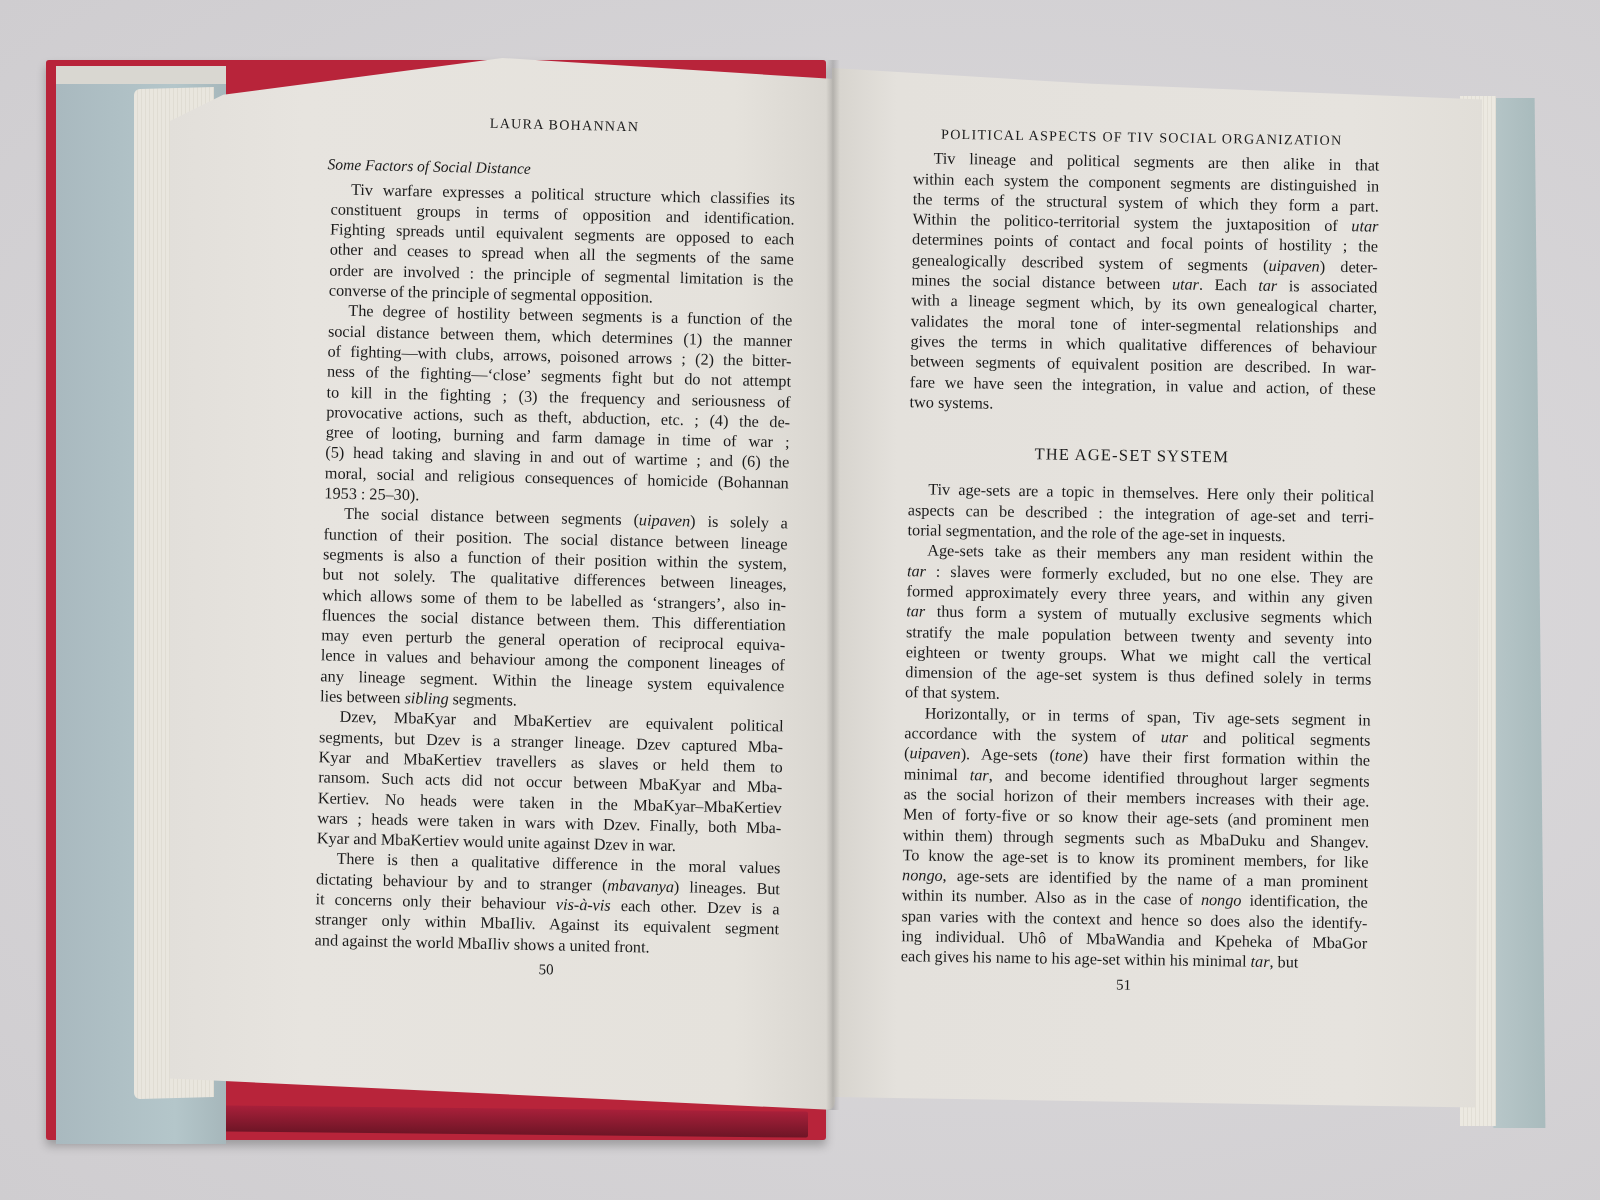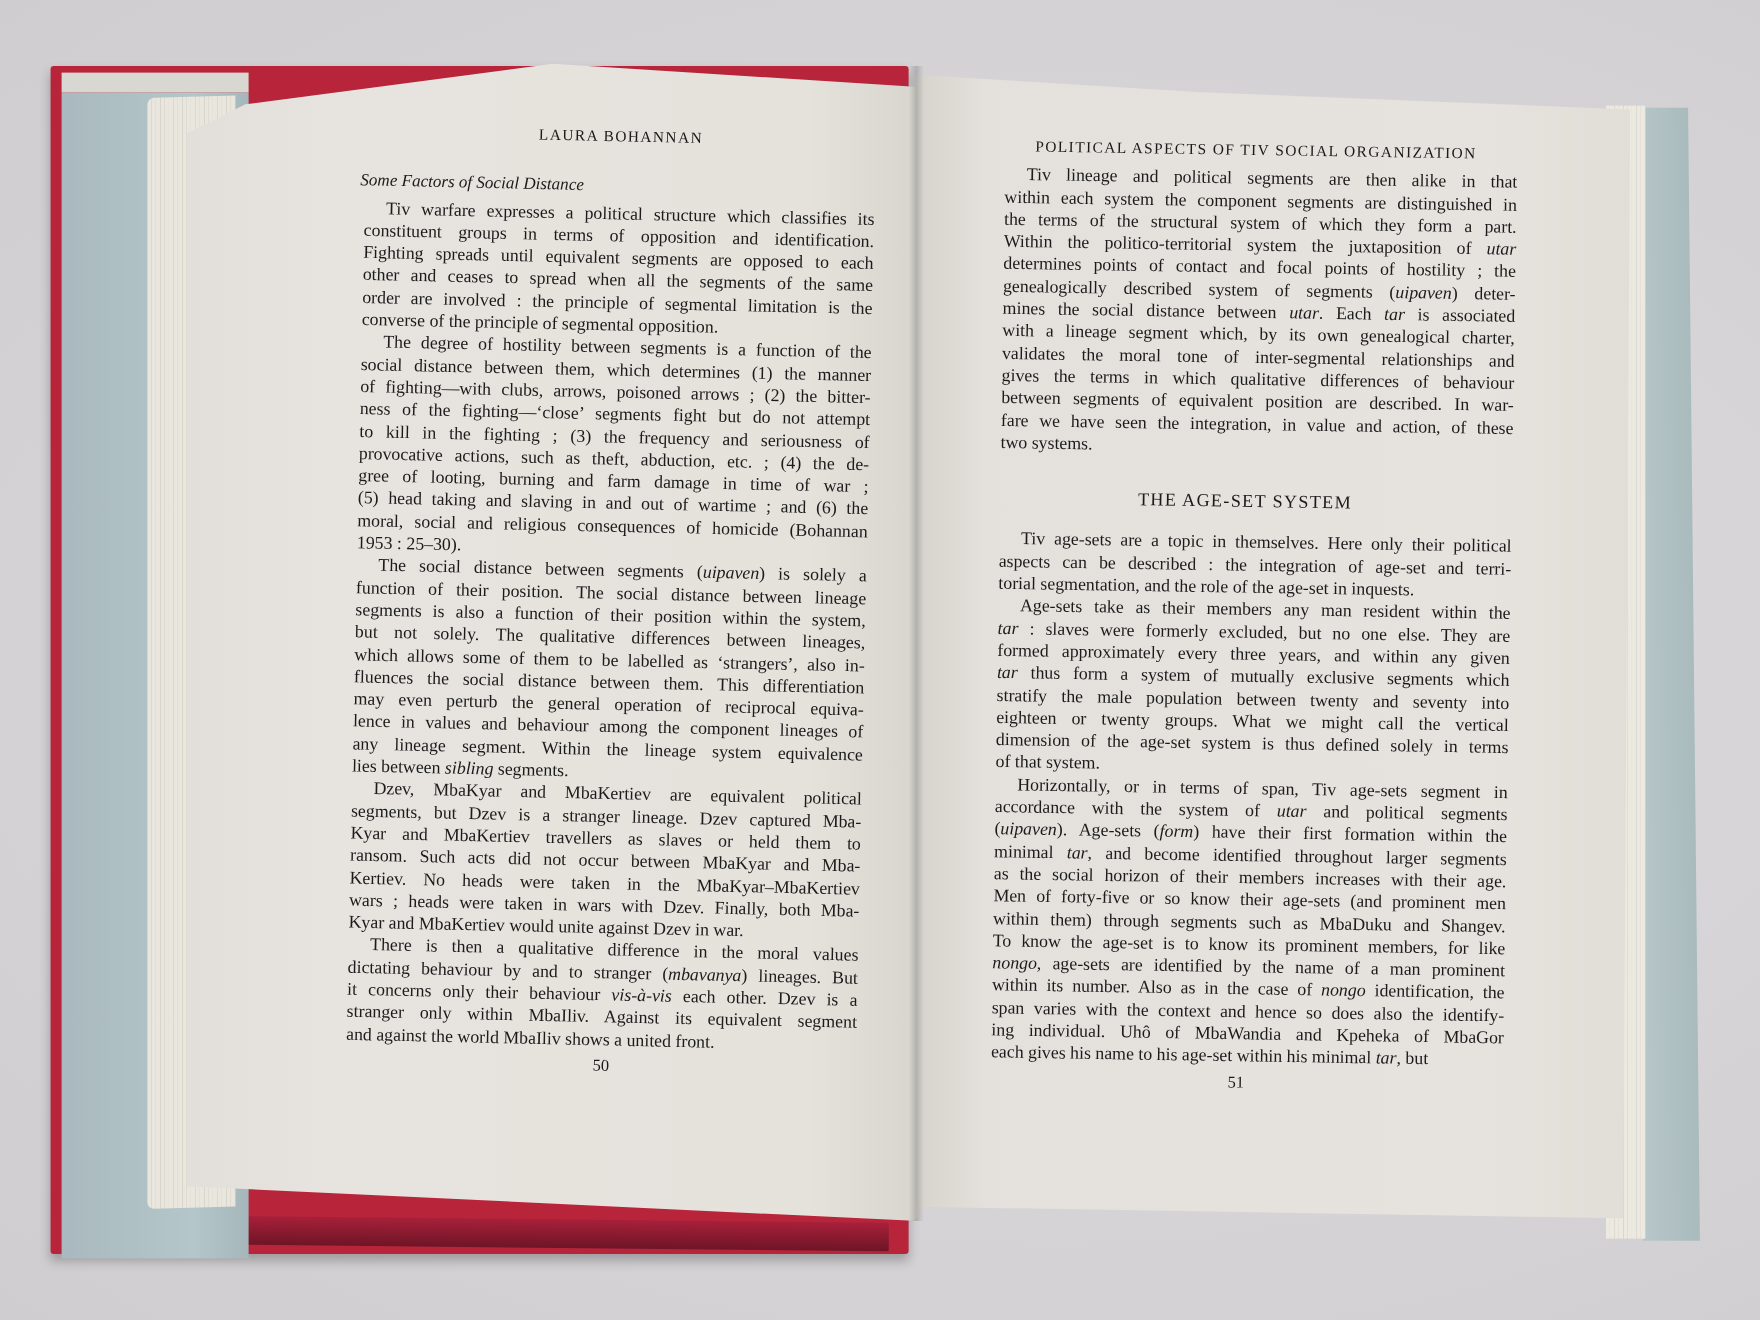--- a/index.html
+++ b/index.html
@@ -228,21 +228,21 @@
         <span class="line">formed approximately every three years, and within any given</span>
         <span class="line"><i>tar</i> thus form a system of mutually exclusive segments which</span>
         <span class="line">stratify the male population between twenty and seventy into</span>
         <span class="line">eighteen or twenty groups. What we might call the vertical</span>
         <span class="line">dimension of the age-set system is thus defined solely in terms</span>
         <span class="line last">of that system.</span>
       </div>
       <div class="para">
         <span class="line" style="padding-left: 20px;">Horizontally, or in terms of span, Tiv age-sets segment in</span>
         <span class="line">accordance with the system of <i>utar</i> and political segments</span>
-        <span class="line">(<i>uipaven</i>). Age-sets (<i>form</i>) have their first formation within the</span>
+        <span class="line">(<i>uipaven</i>). Age-sets (<i>tone</i>) have their first formation within the</span>
         <span class="line">minimal <i>tar</i>, and become identified throughout larger segments</span>
         <span class="line">as the social horizon of their members increases with their age.</span>
         <span class="line">Men of forty-five or so know their age-sets (and prominent men</span>
         <span class="line">within them) through segments such as MbaDuku and Shangev.</span>
         <span class="line">To know the age-set is to know its prominent members, for like</span>
         <span class="line"><i>nongo</i>, age-sets are identified by the name of a man prominent</span>
         <span class="line">within its number. Also as in the case of <i>nongo</i> identification, the</span>
         <span class="line">span varies with the context and hence so does also the identify-</span>
         <span class="line">ing individual. Uhô of MbaWandia and Kpeheka of MbaGor</span>
         <span class="line last">each gives his name to his age-set within his minimal <i>tar</i>, but</span>

